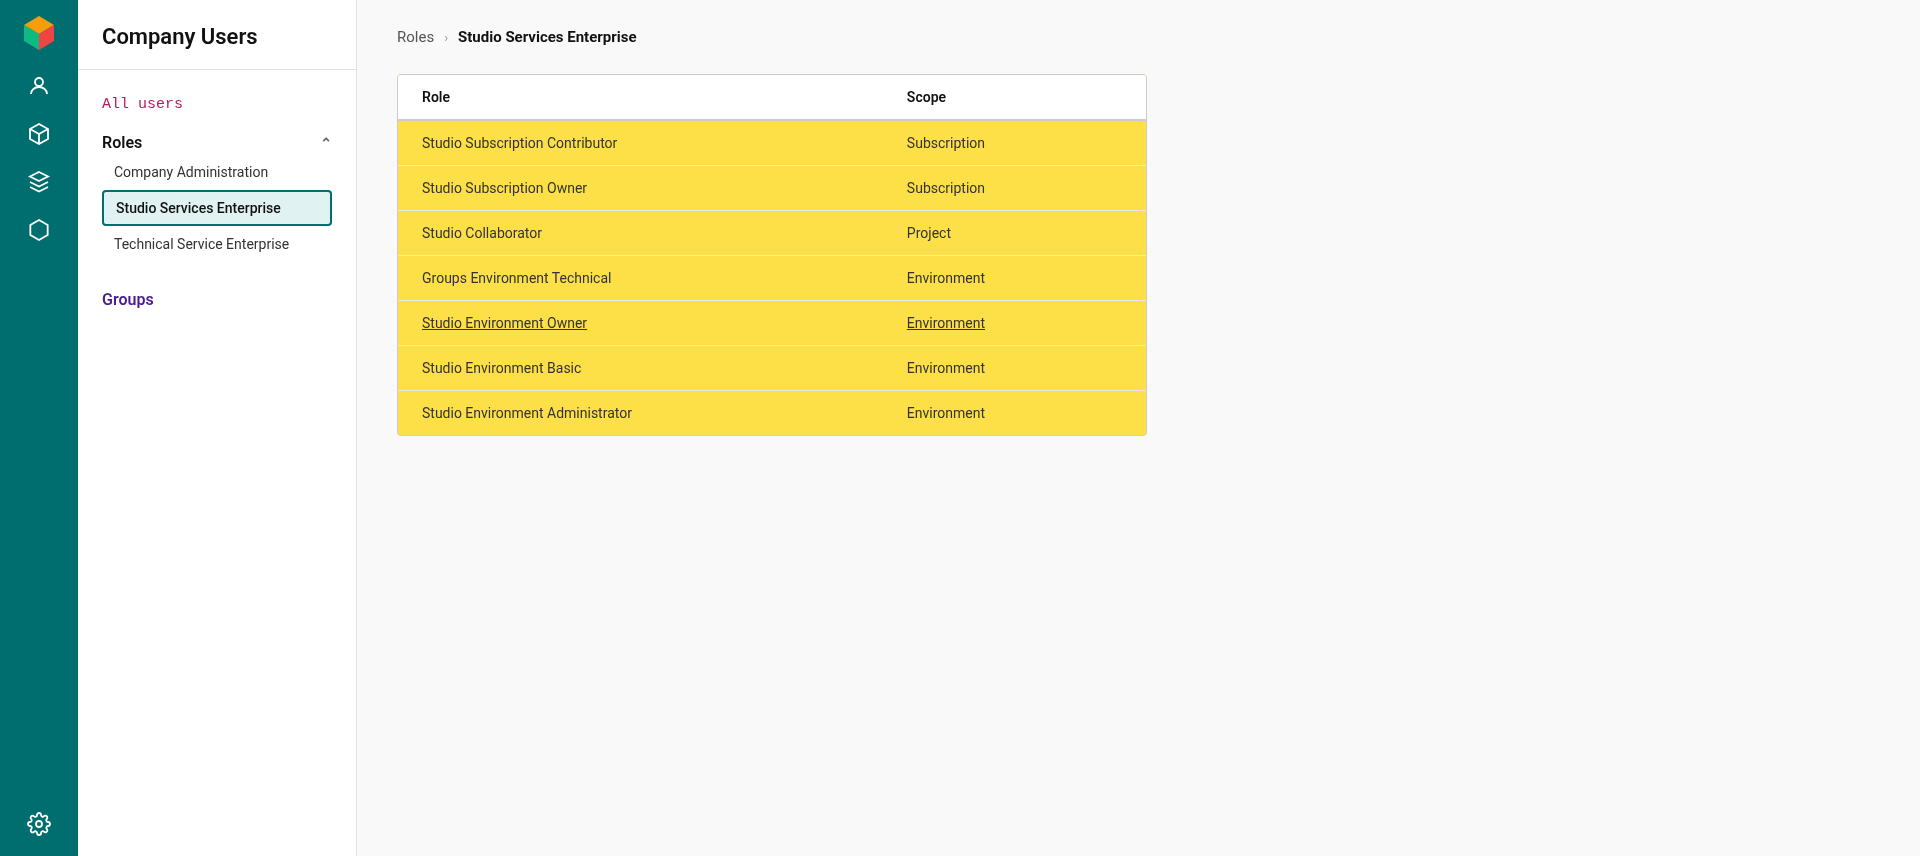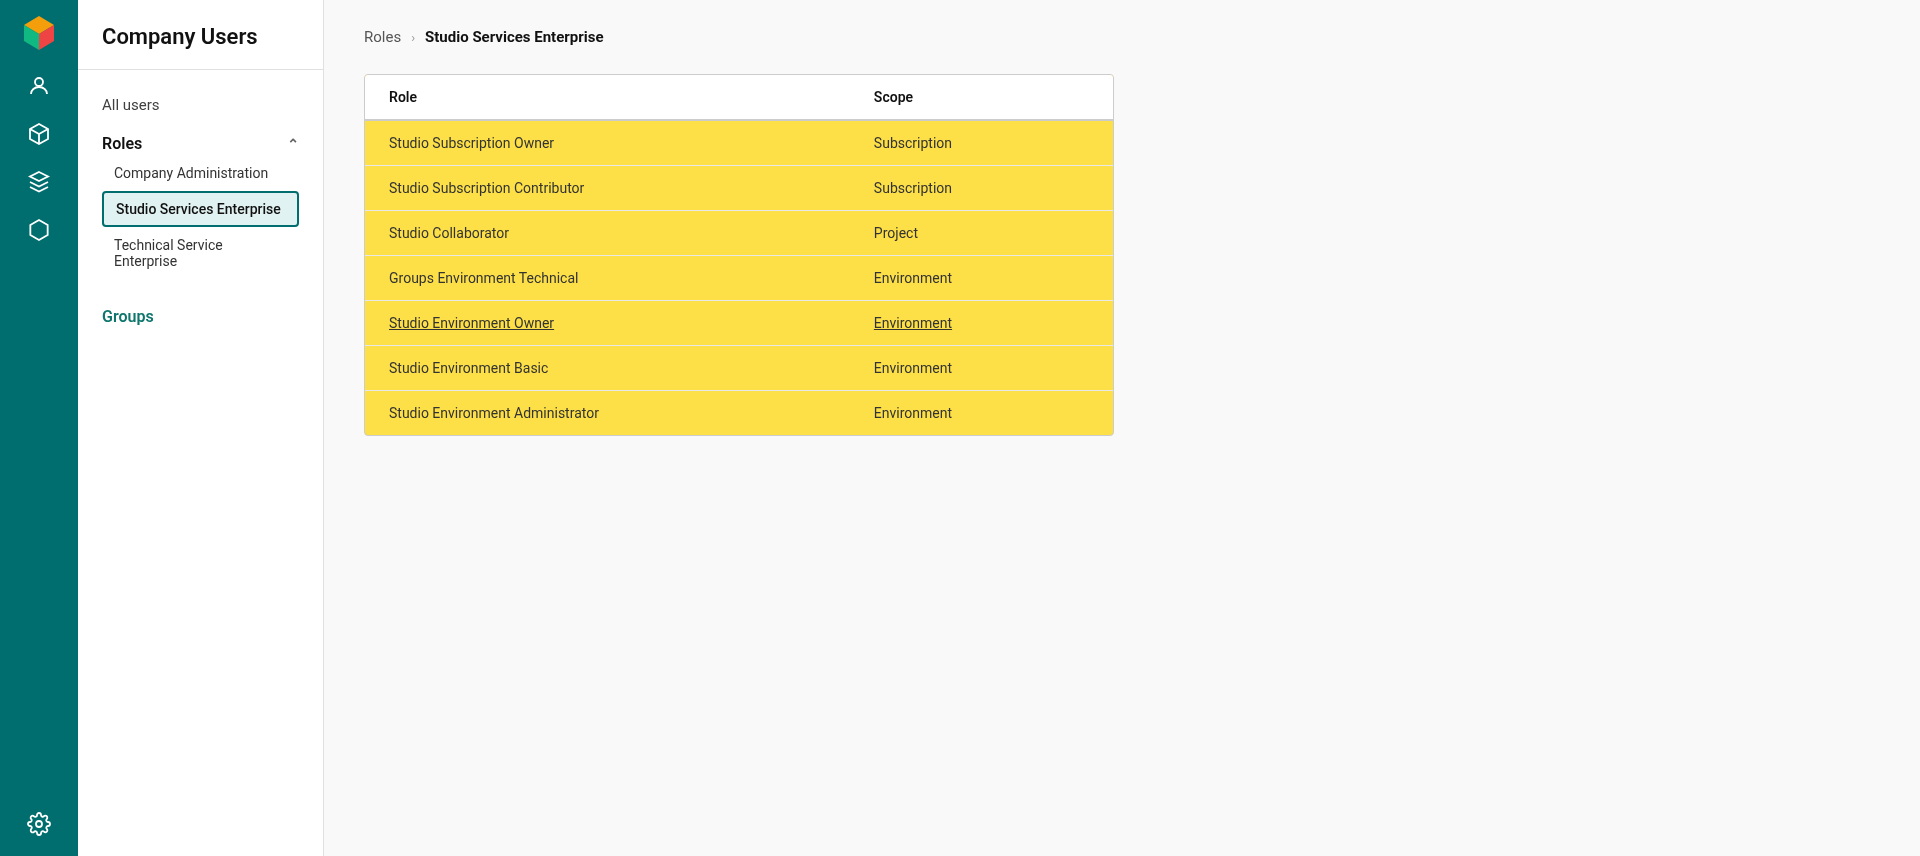--- a/index.html
+++ b/index.html
@@ -24,42 +24,43 @@
       justify-content: center;
       border-radius: 6px;
       cursor: pointer;
       color: rgba(255,255,255,0.8);
     }
     .nav-icon svg { width: 24px; height: 24px; }
     .nav-spacer { flex: 1; }
 
     
     .sidebar {
-      width: 246px;
+      width: 279px;
       background: #fff;
       border-right: 1px solid #e0e0e0;
       padding: 24px 0;
       flex-shrink: 0;
       overflow-y: auto;
     }
     .sidebar-title {
       font-size: 22px;
       font-weight: 600;
       color: #111;
       padding: 0 24px 20px 24px;
       border-bottom: 1px solid #e0e0e0;
       margin-bottom: 16px;
     }
     .sidebar-link {
       display: block;
       padding: 10px 24px;
       font-size: 15px;
-      color: #404040;
+      color: #be185d;
       cursor: pointer;
       text-decoration: none;
+      font-family: Liberation Mono, monospace;
     }
     .sidebar-section {
       padding: 10px 24px;
     }
     .sidebar-section-header {
       display: flex;
       align-items: center;
       justify-content: space-between;
       font-size: 16px;
       font-weight: 600;
@@ -80,21 +81,21 @@
     .sidebar-sub-item.active {
       background: #e0f2f1;
       border: 2px solid #006e6e;
       font-weight: 500;
       color: #111;
     }
     .sidebar-groups {
       padding: 10px 24px;
       font-size: 16px;
       font-weight: 600;
-      color: #0f766e;
+      color: #4c1d95;
       cursor: pointer;
       margin-top: 8px;
     }
 
     
     .main {
       flex: 1;
       background: #f9f9f9;
       overflow-y: auto;
       padding: 28px 40px;
@@ -247,25 +248,25 @@
     <table class="table">
       <thead>
         <tr>
           <th>Role</th>
           <th class="scope-col">Scope</th>
         </tr>
       </thead>
       <tbody id="table-body">
 
       <tr>
+            <td>Studio Subscription Contributor</td>
+            <td>Subscription</td>
+          </tr>
+          <tr>
             <td>Studio Subscription Owner</td>
-            <td>Subscription</td>
-          </tr>
-          <tr>
-            <td>Studio Subscription Contributor</td>
             <td>Subscription</td>
           </tr>
           <tr>
             <td>Studio Collaborator</td>
             <td>Project</td>
           </tr>
           <tr>
             <td>Groups Environment Technical</td>
             <td>Environment</td>
           </tr>

